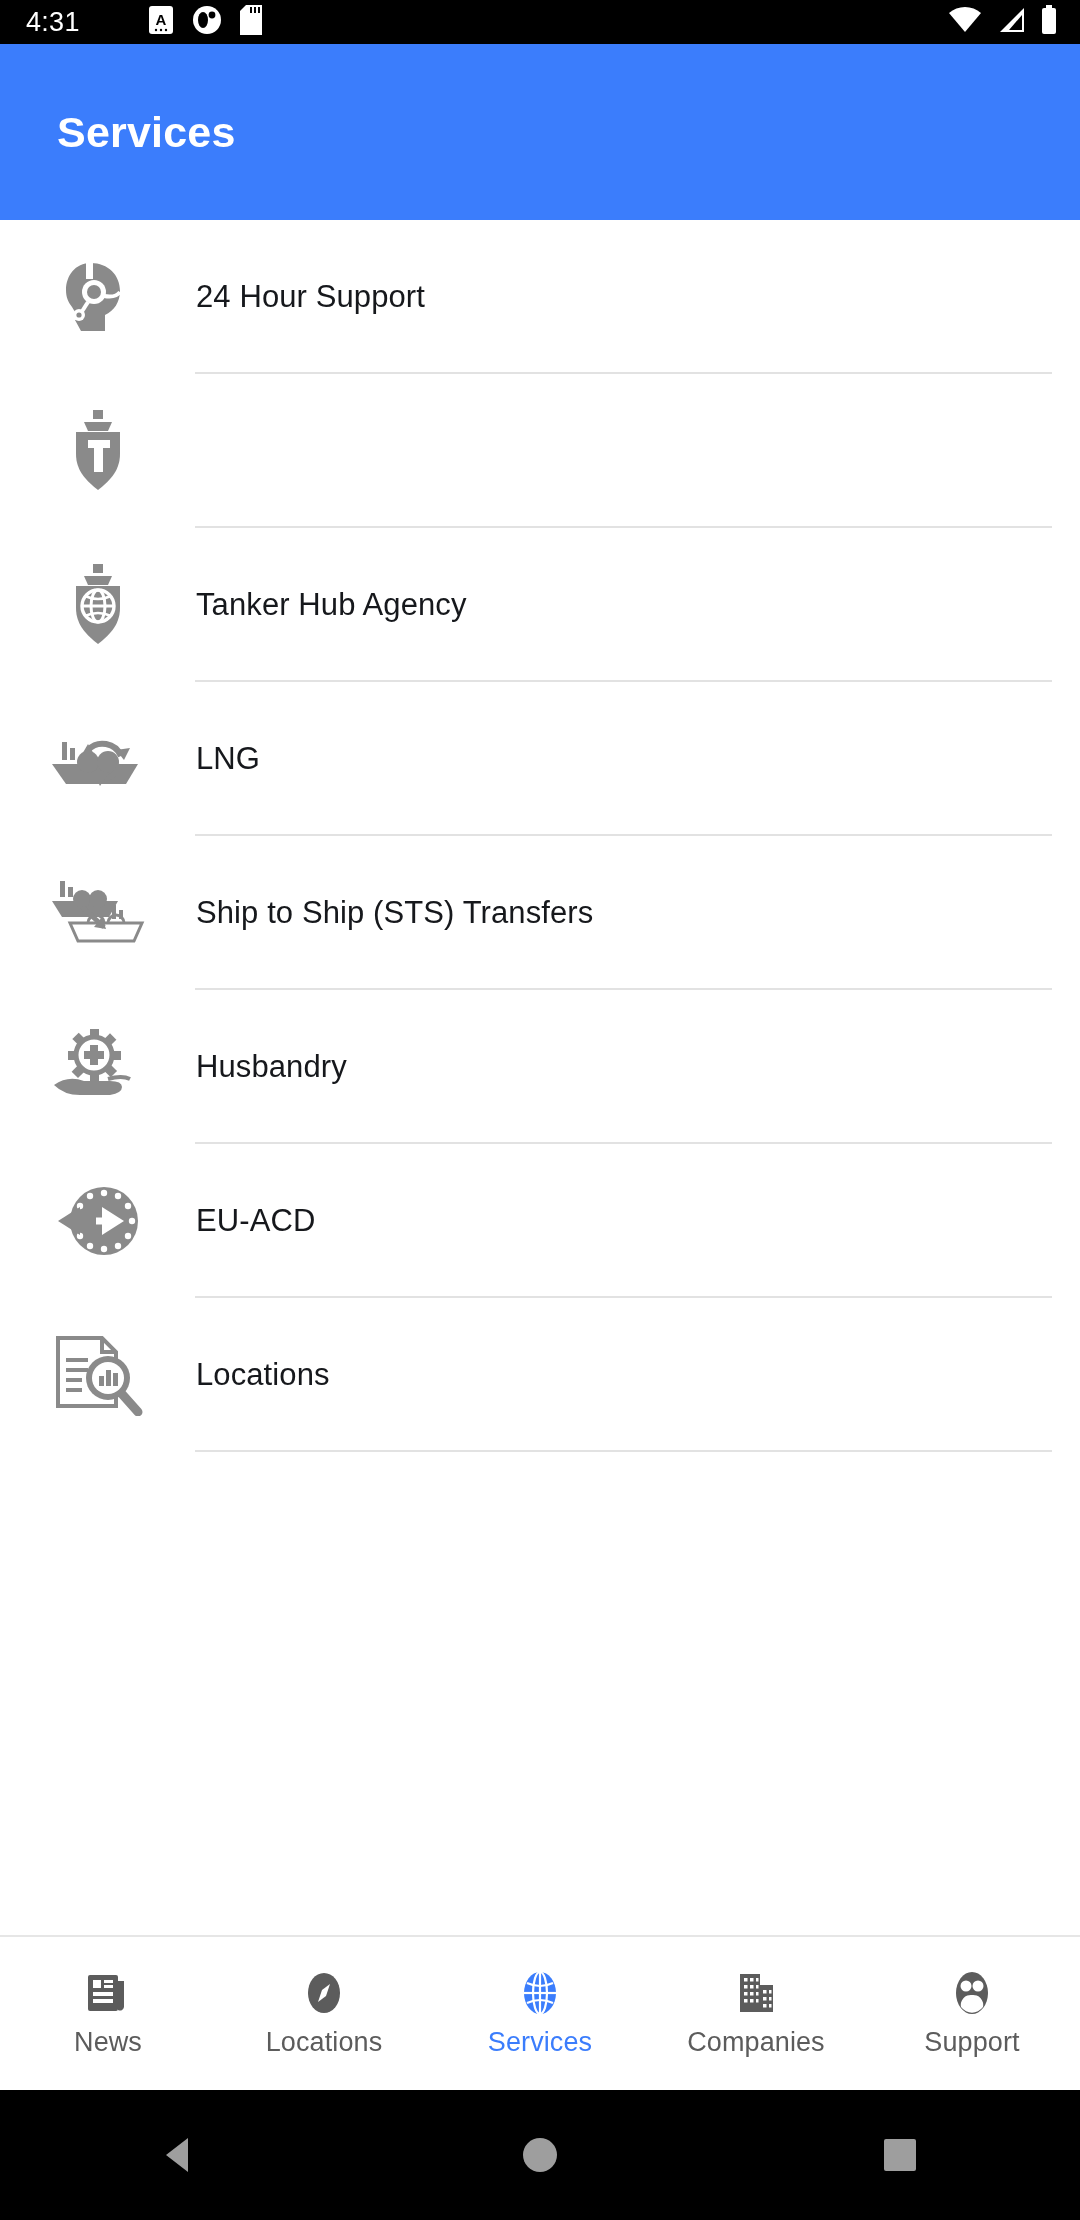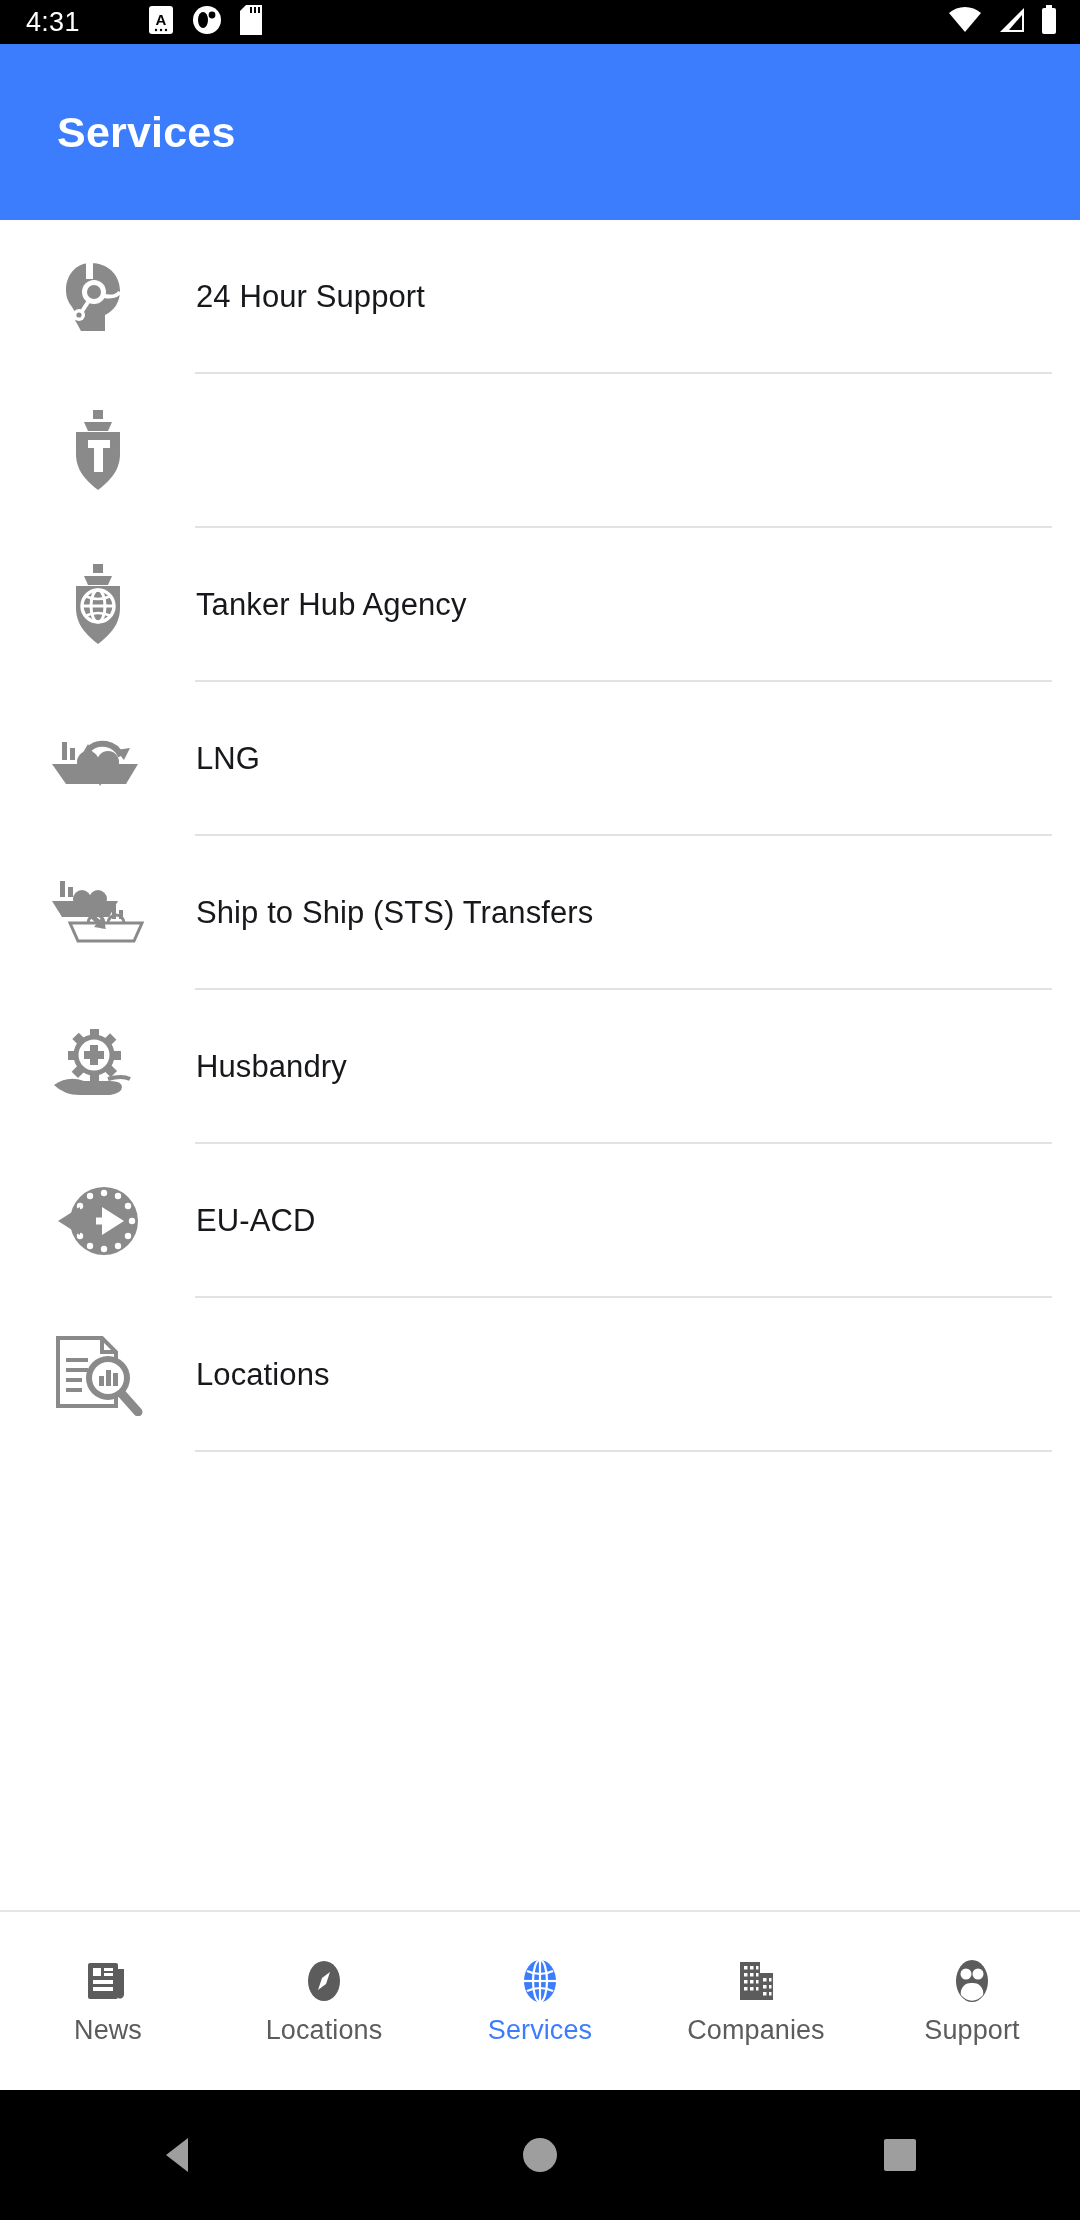--- a/index.html
+++ b/index.html
@@ -61,21 +61,21 @@
     font-size:31px; color:#16181c; letter-spacing:0.1px;
     white-space:nowrap;
   }
   .row-divider {
     position:absolute; left:195px; right:0; bottom:0;
     height:2px; background:#e2e2e2;
   }
 
   
   .bottomnav {
-    position:absolute; left:0; bottom:130px; width:1080px; height:180px;
+    position:absolute; left:0; bottom:130px; width:1080px; height:155px;
     background:#ffffff; border-top:2px solid #e6e6e6;
     display:flex; align-items:center;
   }
   .navtab {
     flex:1; height:155px;
     display:flex; flex-direction:column; align-items:center; justify-content:center;
     gap:10px;
   }
   .navtab svg { display:block; }
   .navtab-label { font-size:27px; letter-spacing:0.1px; }

